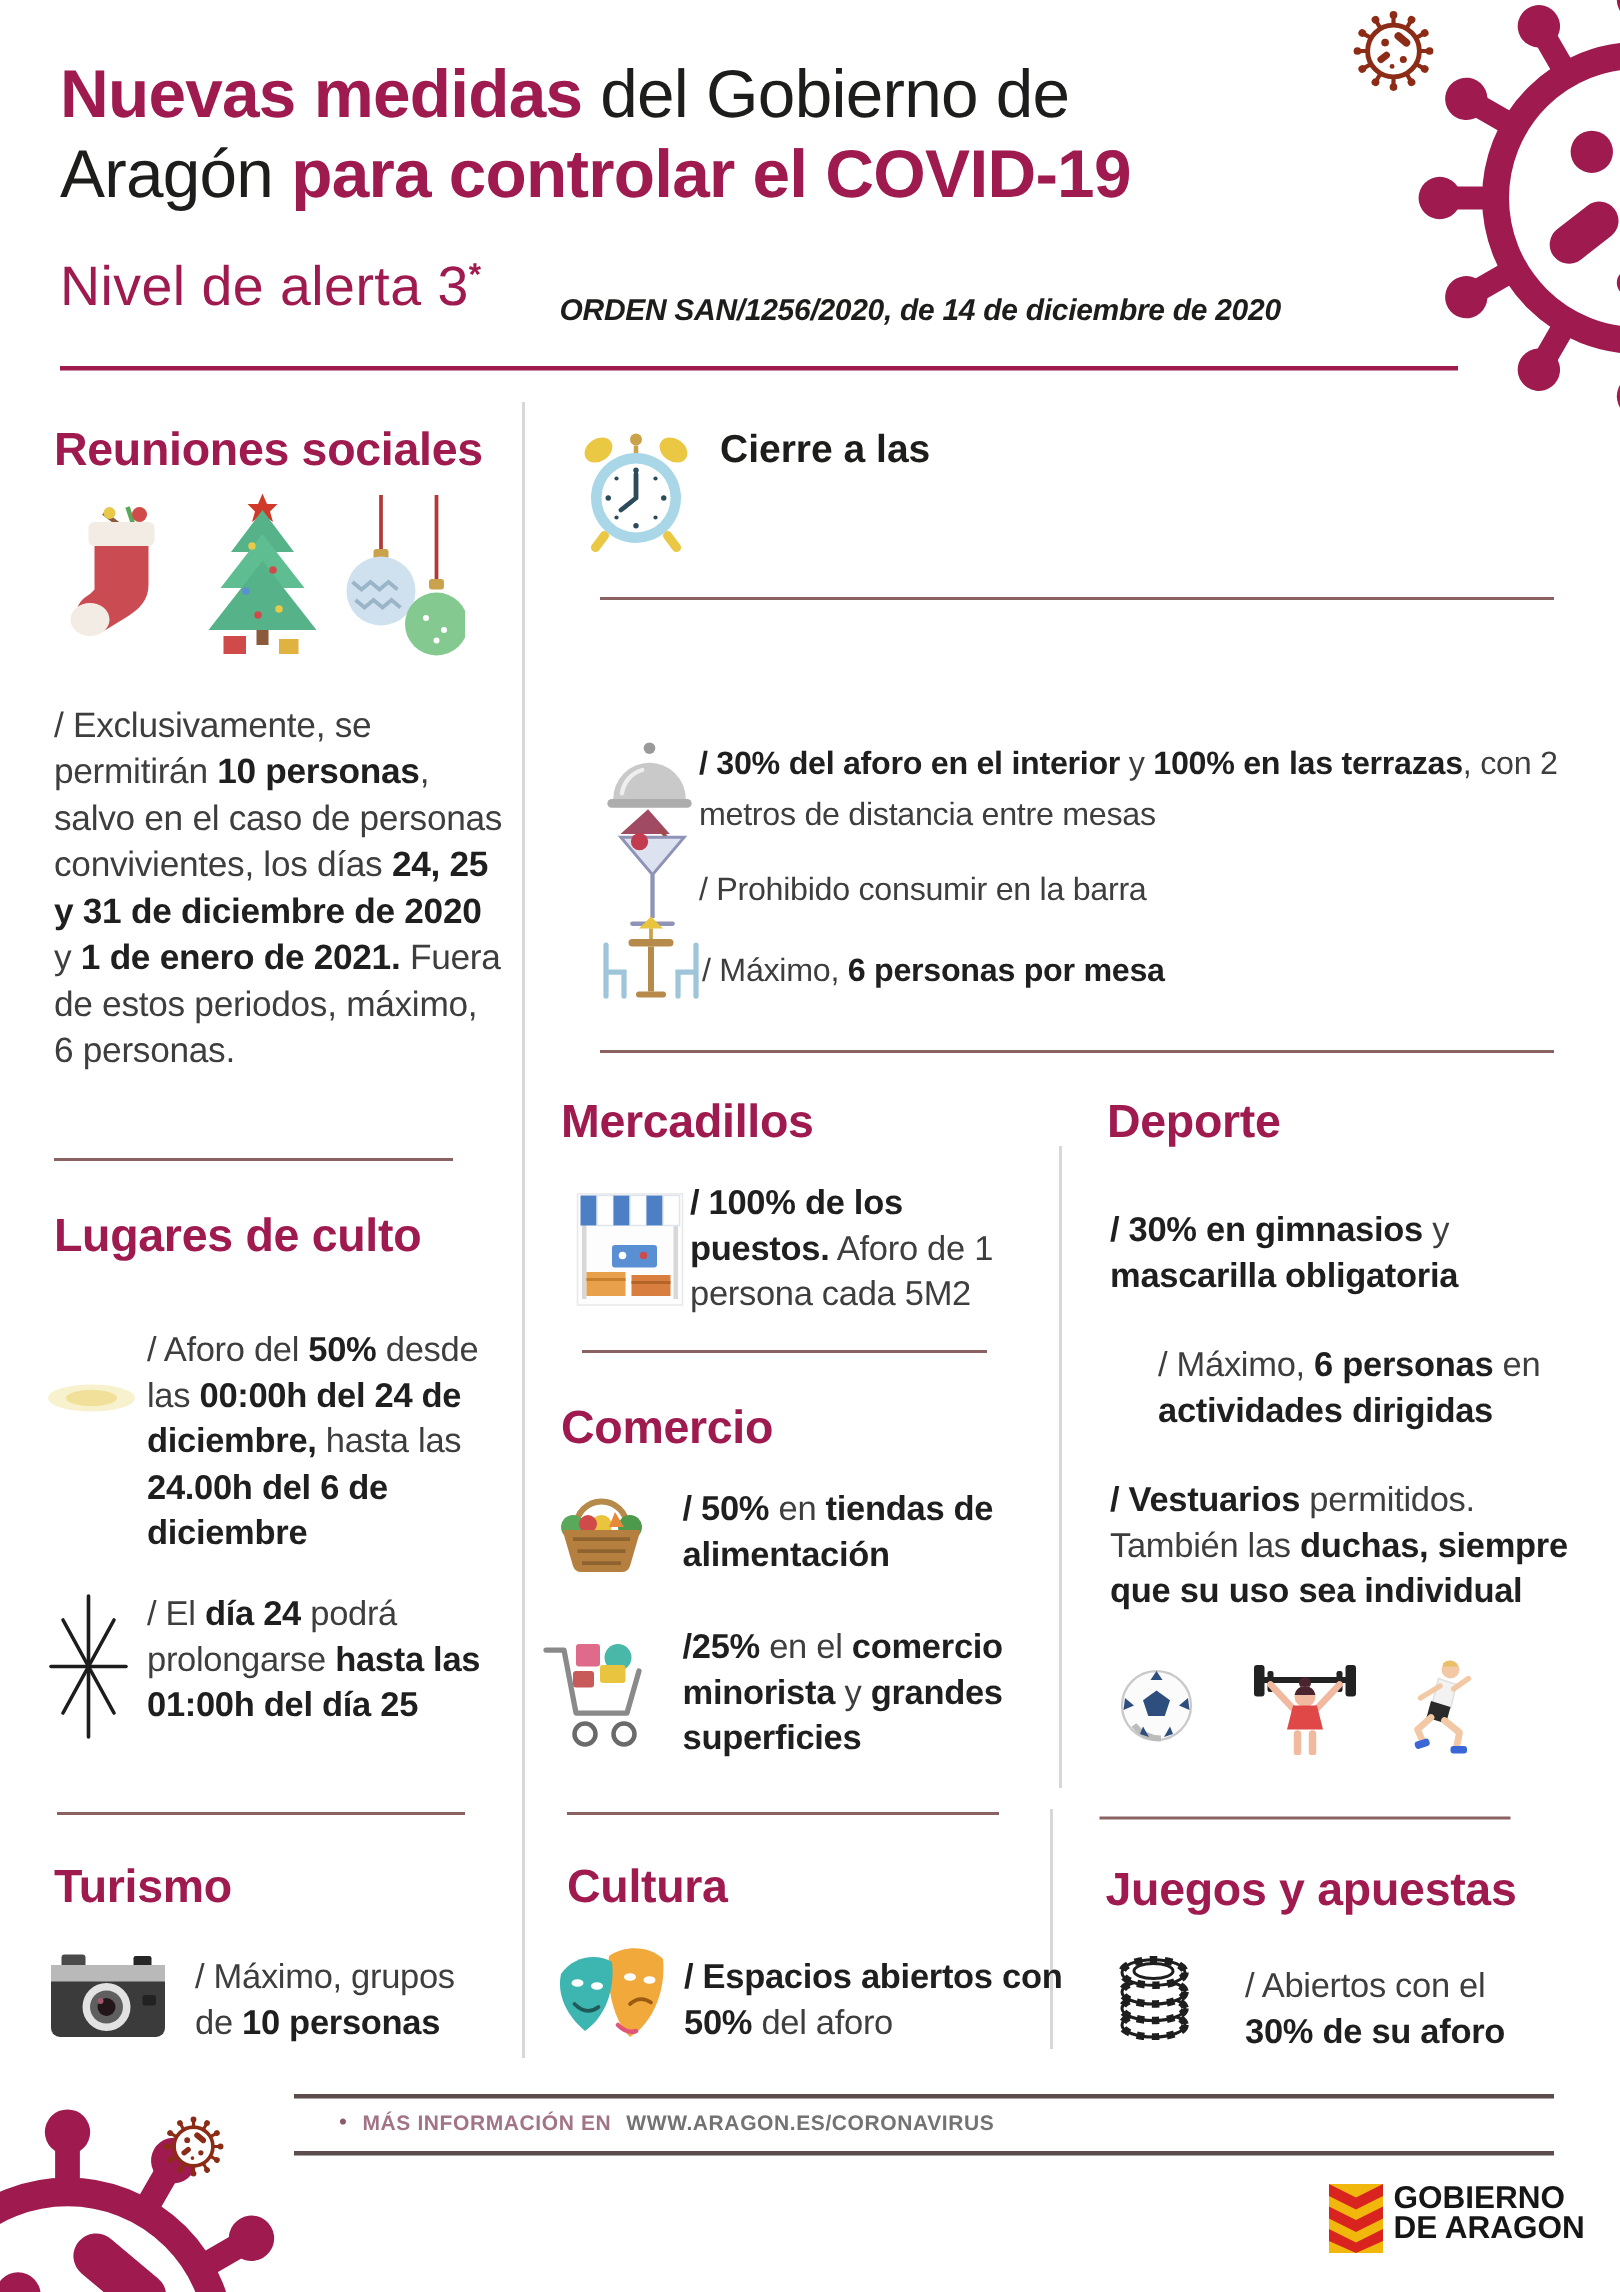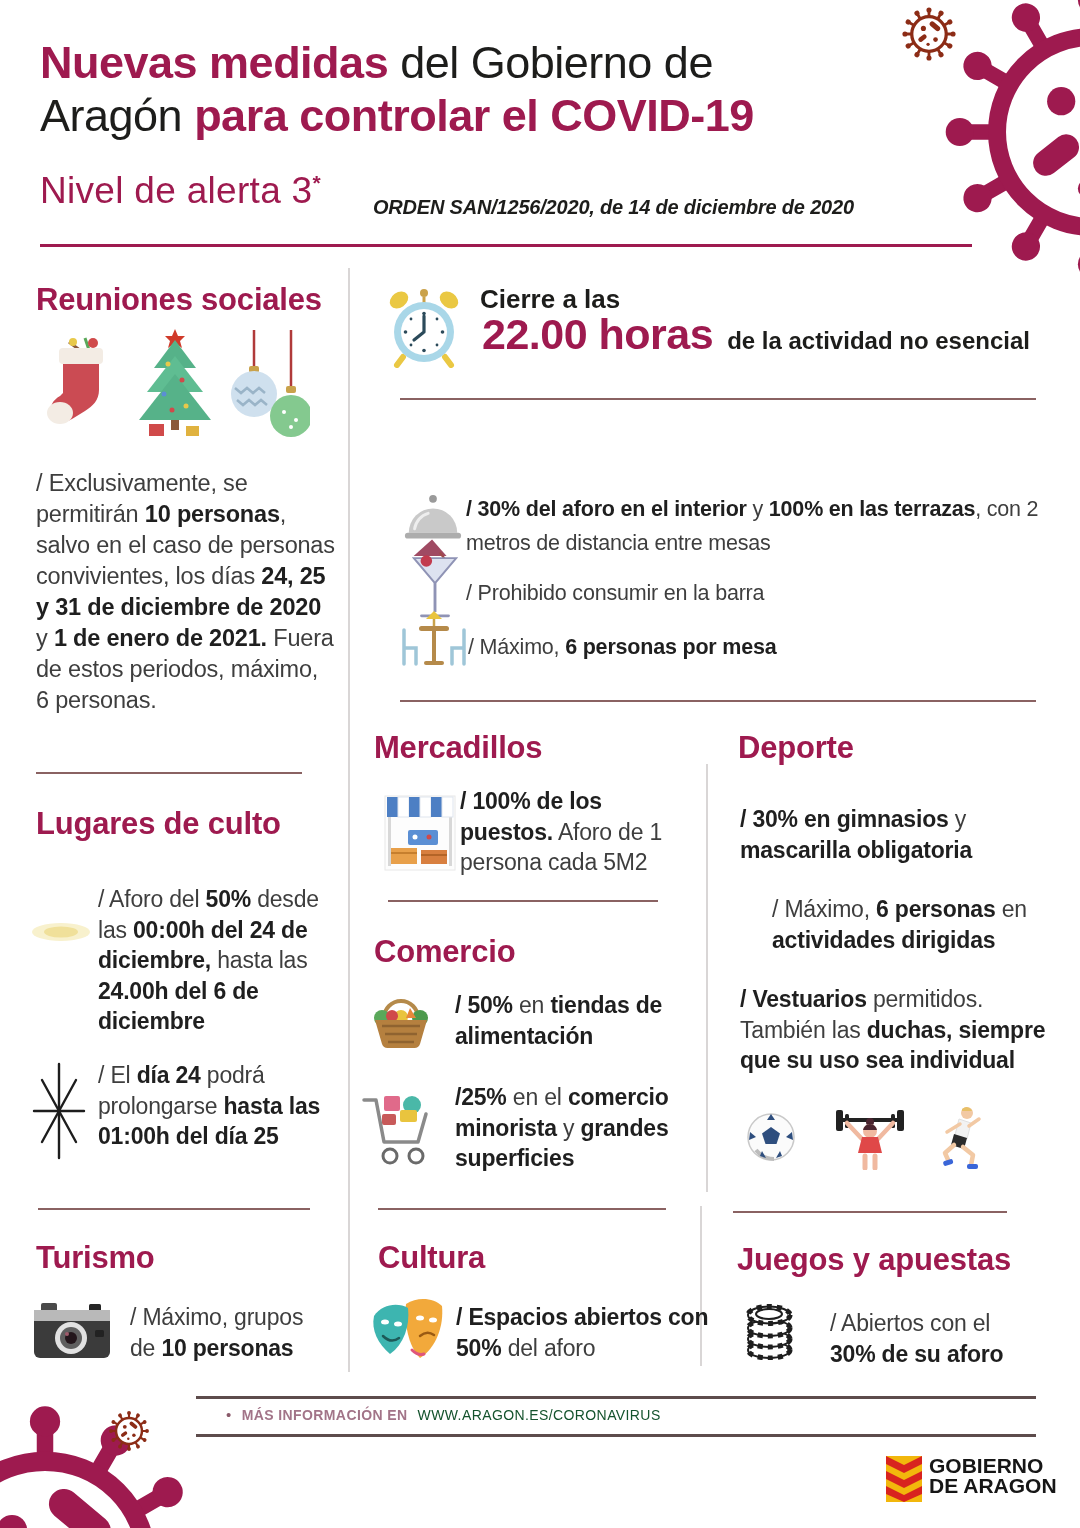--- a/index.html
+++ b/index.html
@@ -24,21 +24,21 @@
   .vdiv{position:absolute;background:var(--div);width:2px}
   .hdr-rule{position:absolute;background:var(--accent);height:3px}
   .cl-intro{font-size:26px;font-weight:800;color:var(--ink)}
   .cl-row{display:flex;align-items:baseline;gap:14px}
   .cl-time{font-size:43px;font-weight:800;color:var(--accent);letter-spacing:-.5px}
   .cl-suffix{font-size:24px;font-weight:800;color:var(--ink)}
   .foot-rule{position:absolute;background:#5d4c4c;height:3px}
   .finfo{display:flex;align-items:center;gap:10px;font-size:14px;letter-spacing:.4px}
   .finfo .dot{color:#8a5a6a;font-size:15px}
   .finfo .pre{color:#a27488;font-weight:600}
-  .finfo .url{color:#14532d;font-weight:400}
+  .finfo .url{color:#737373;font-weight:700}
   .logo{display:flex;gap:7px}
   .logo-txt{font-size:21px;line-height:19.5px;font-weight:800;color:#161616;letter-spacing:0}
 </style>
 </head>
 <body>
 
 <div class="page">
 
   <svg width="0" height="0" style="position:absolute" aria-hidden="true">
     <defs>
@@ -186,24 +186,20 @@
         <circle cx="21.5" cy="50" r="1.8"></circle>
         <circle cx="58.5" cy="50" r="1.8"></circle>
       <circle cx="27" cy="37" r="1.4"></circle>
         <circle cx="53" cy="37" r="1.4"></circle>
         <circle cx="27" cy="63" r="1.4"></circle>
         <circle cx="53" cy="63" r="1.4"></circle>
     </g>
     <path d="M40,50 L40,34 M40,50 L30,58" stroke="#2b4a5a" stroke-width="3.2" stroke-linecap="round" fill="none"></path>
   </svg>
   <div class="abs cl-intro" style="left:480px;top:284px">Cierre a las</div>
-  <div class="abs cl-row" style="left:482px;top:310px">
-    <span class="cl-time">22.00 horas</span>
-    <span class="cl-suffix">de la actividad no esencial</span>
-  </div>
   <div class="rule" style="left:400px;top:398px;width:636px"></div>
 
   <svg class="icon" viewBox="0 0 64 66" style="left:402px;top:492px;width:62px;height:64px">
     <circle cx="32" cy="7" r="4" fill="#9a9a9a"></circle>
     <path d="M7,42 a25,25 0 0 1 50,0 z" fill="#c9c9c9"></path>
     <path d="M13,38 a19,20 0 0 1 14,-16" stroke="#eeeeee" stroke-width="3" fill="none" stroke-linecap="round"></path>
     <rect x="3" y="42" width="58" height="6" rx="3" fill="#adadad"></rect>
     <polygon points="12,66 31,49 46,66" fill="#a04a63"></polygon>
   </svg>
   <div class="abs rt rt-sm" style="left:466px;top:492px;width:600px"><span class="b">/ 30% del aforo en el interior</span><span> y </span><span class="b">100% en las terrazas</span><span>, con 2 metros de distancia entre mesas</span></div>

